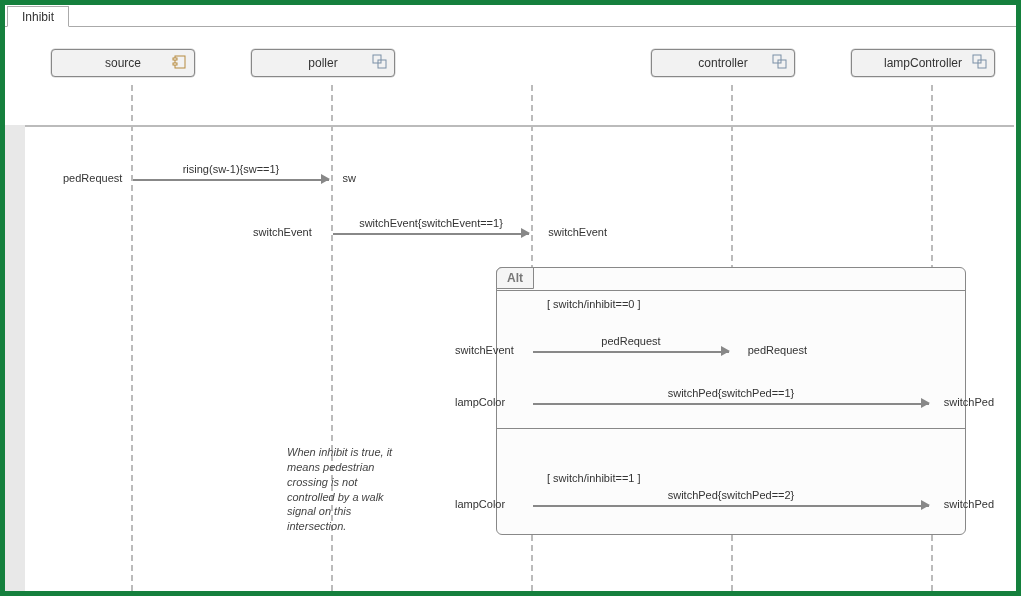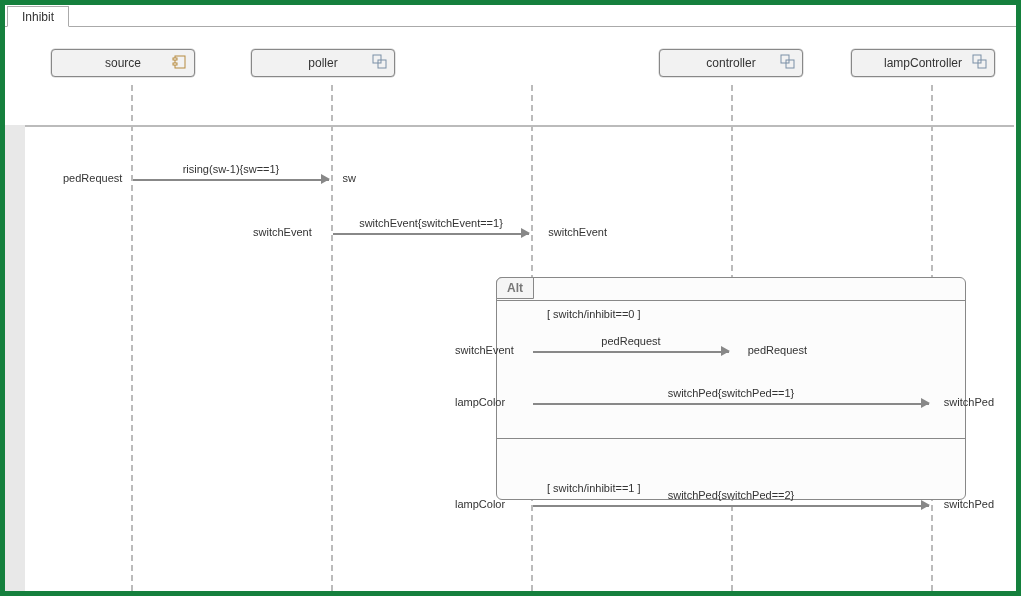--- a/index.html
+++ b/index.html
@@ -186,21 +186,21 @@
     </div>
     <div class="lifeline-box" style="left:246px;">
       <span>poller</span>
       <span class="icon">
         <svg viewBox="0 0 16 16">
             <rect x="1" y="1" width="8" height="8" fill="none" stroke="#7a8fa6"></rect>
             <rect x="6" y="6" width="8" height="8" fill="none" stroke="#7a8fa6"></rect>
           </svg>
       </span>
     </div>
-    <div class="lifeline-box" style="left:646px;margin-left:8px;">
+    <div class="lifeline-box" style="left:646px;">
       <span>controller</span>
       <span class="icon">
         <svg viewBox="0 0 16 16">
             <rect x="1" y="1" width="8" height="8" fill="none" stroke="#7a8fa6"></rect>
             <rect x="6" y="6" width="8" height="8" fill="none" stroke="#7a8fa6"></rect>
           </svg>
       </span>
     </div>
     <div class="lifeline-box" style="left:846px;">
       <span>lampController</span>
@@ -232,21 +232,21 @@
     </div>
 
     <div class="msg" style="left:328px; width:196px; top:148px;">
       <div class="line"></div>
       <div class="arrowhead"></div>
       <div class="label">switchEvent{switchEvent==1}</div>
       <div class="src-label" style="left:-80px;">switchEvent</div>
       <div class="dst-label" style="right:-78px;">switchEvent</div>
     </div>
 
-    <div class="altbox" style="left:491px; top:192px; width:470px; height:223px;text-decoration:underline;">
+    <div class="altbox" style="left:491px; top:182px; width:470px; height:268px;text-decoration:underline;">
       <div class="alt-label">Alt</div>
 
       <div class="guard" style="left:10px; top:30px;">[ switch/inhibit==0 ]</div>
       <div class="divider" style="top:22px;"></div>
       <div class="divider" style="top:160px;"></div>
 
       <div class="guard" style="left:10px; top:170px;margin-top:34px;">[ switch/inhibit==1 ]</div>
     </div>
 
     <div class="msg" style="left:528px; width:196px; top:266px;">
@@ -266,15 +266,16 @@
     </div>
 
     <div class="msg" style="left:528px; width:396px; top:420px;">
       <div class="line"></div>
       <div class="arrowhead"></div>
       <div class="label">switchPed{switchPed==2}</div>
       <div class="src-label" style="left:-78px;">lampColor</div>
       <div class="dst-label" style="right:-65px;">switchPed</div>
     </div>
 
+    <div class="note" style="left:282px; top:360px;">When inhibit is true, it means pedestrian crossing is not controlled by a walk signal on this intersection.</div>
 
   </div>
 </div>
 
 </body></html>

